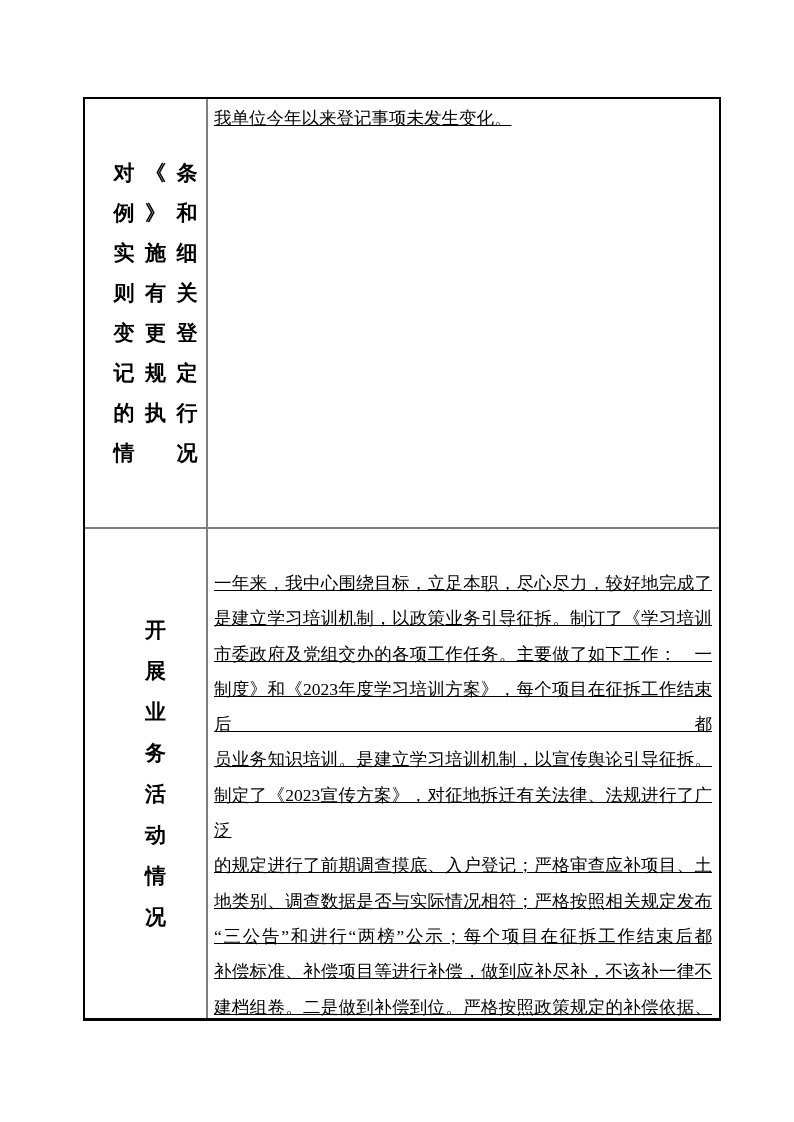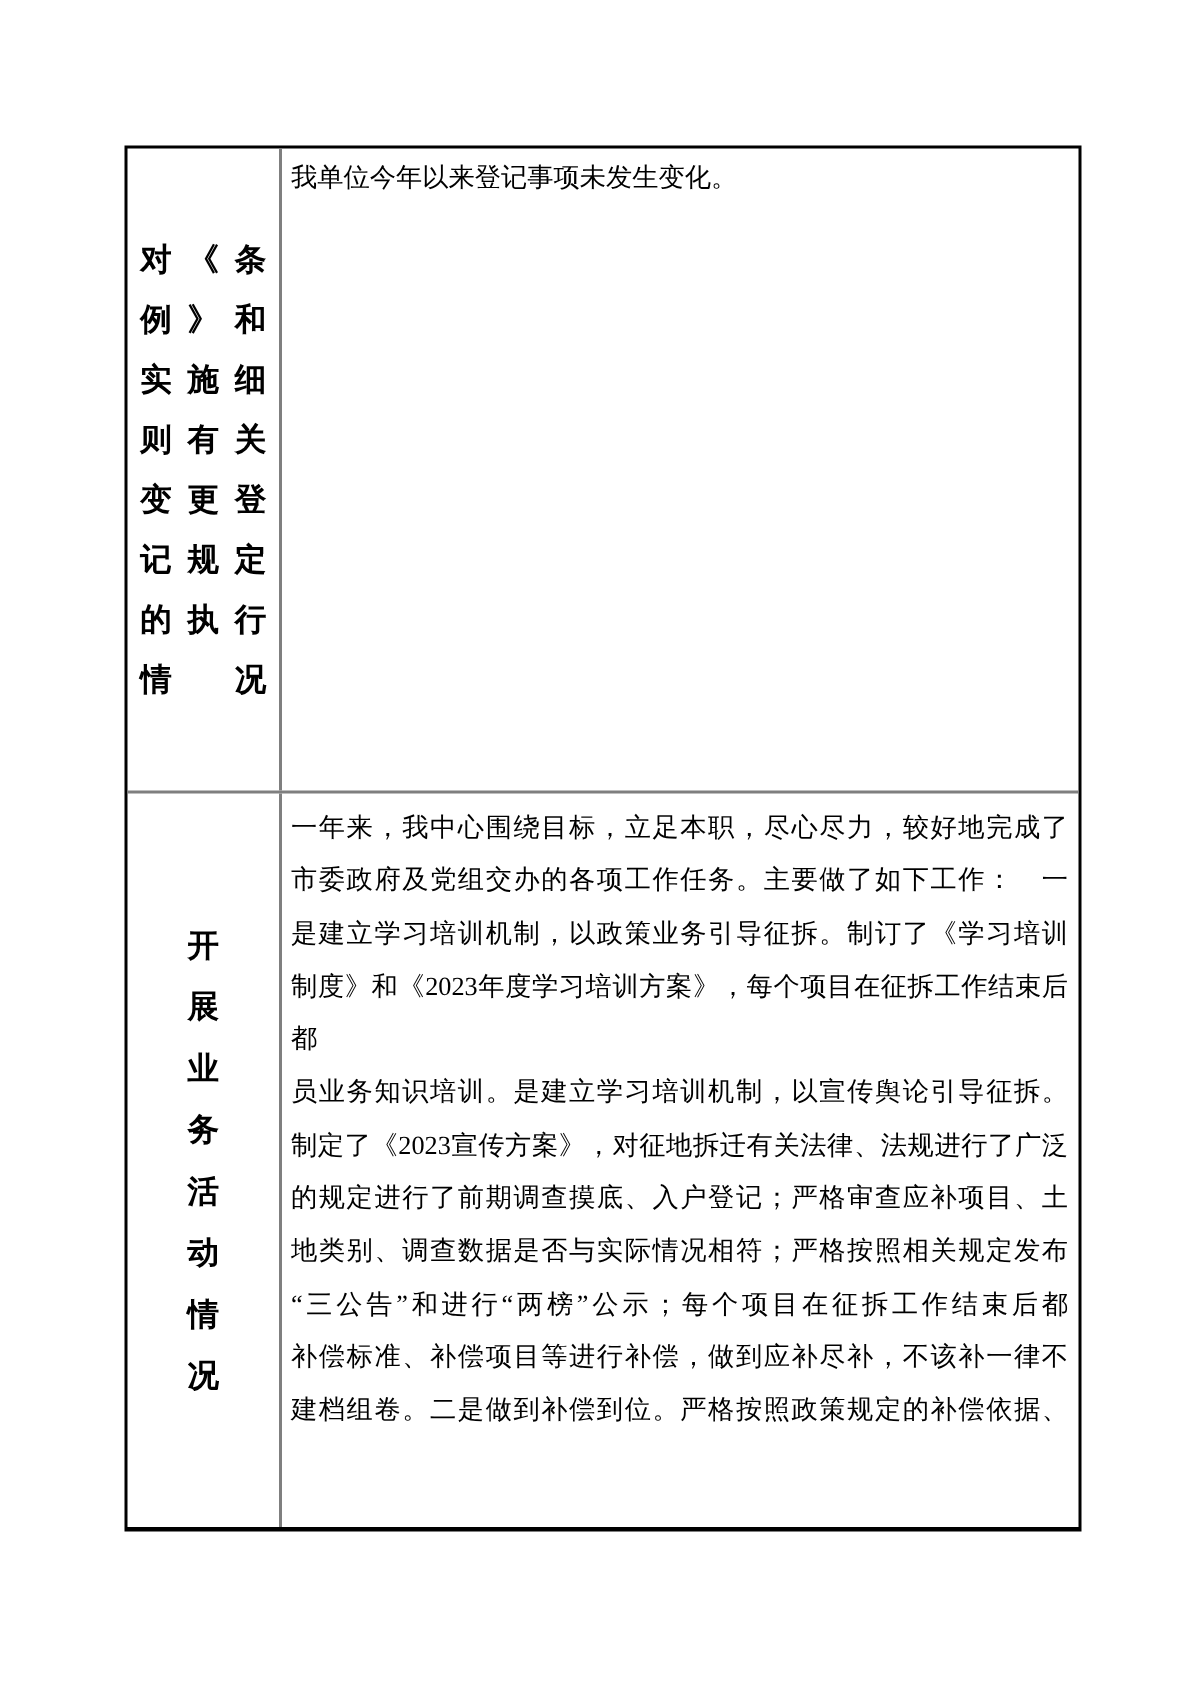--- a/index.html
+++ b/index.html
@@ -40,20 +40,21 @@
   .trow.r1 { flex: 0 0 428px; }
   .trow.r2 { flex: 1 1 auto; border-top: 2px solid #7f7f7f; }
   .hcell {
     flex: 0 0 103px;
     box-sizing: border-box;
     border-right: 2px solid #7f7f7f;
     display: flex;
     flex-direction: column;
     justify-content: center;
     align-items: center;
+    margin-left: 20px;
   }
   .hline {
     width: 84px;
     font-weight: bold;
     font-size: 21px;
     line-height: 40px;
     text-align: justify;
     text-align-last: justify;
     text-justify: inter-character;
     white-space: nowrap;
@@ -63,22 +64,23 @@
     text-align: center;
     text-align-last: center;
     line-height: 41px;
   }
   .bcell {
     flex: 1 1 auto;
     box-sizing: border-box;
     padding: 2px 7px 0 6px;
     font-size: 17.5px;
     overflow: hidden;
+    text-decoration: underline;
   }
-  .trow.r2 .bcell { padding-top: 5px; }
+  .trow.r2 .bcell { padding-top: 5px; margin-top: 32px; }
   .tline {
     line-height: 35.3px;
     text-align: justify;
     text-align-last: justify;
     text-justify: inter-character;
   }
   .bcell.align-left .tline {
     text-align: left;
     text-align-last: left;
   }
@@ -111,22 +113,22 @@
           <div class="hline">展</div>
           <div class="hline">业</div>
           <div class="hline">务</div>
           <div class="hline">活</div>
           <div class="hline">动</div>
           <div class="hline">情</div>
           <div class="hline">况</div>
         </div>
       <div class="bcell">
           <div class="tline">一年来，我中心围绕目标，立足本职，尽心尽力，较好地完成了</div>
+          <div class="tline">是建立学习培训机制，以政策业务引导征拆。制订了《学习培训</div>
           <div class="tline">市委政府及党组交办的各项工作任务。主要做了如下工作：　一</div>
-          <div class="tline">是建立学习培训机制，以政策业务引导征拆。制订了《学习培训</div>
           <div class="tline">制度》和《2023年度学习培训方案》，每个项目在征拆工作结束后都</div>
           <div class="tline">员业务知识培训。是建立学习培训机制，以宣传舆论引导征拆。</div>
           <div class="tline">制定了《2023宣传方案》，对征地拆迁有关法律、法规进行了广泛</div>
           <div class="tline">的规定进行了前期调查摸底、入户登记；严格审查应补项目、土</div>
           <div class="tline">地类别、调查数据是否与实际情况相符；严格按照相关规定发布</div>
           <div class="tline">“三公告”和进行“两榜”公示；每个项目在征拆工作结束后都</div>
           <div class="tline">补偿标准、补偿项目等进行补偿，做到应补尽补，不该补一律不</div>
           <div class="tline">建档组卷。二是做到补偿到位。严格按照政策规定的补偿依据、</div>
         </div>
     </div>

